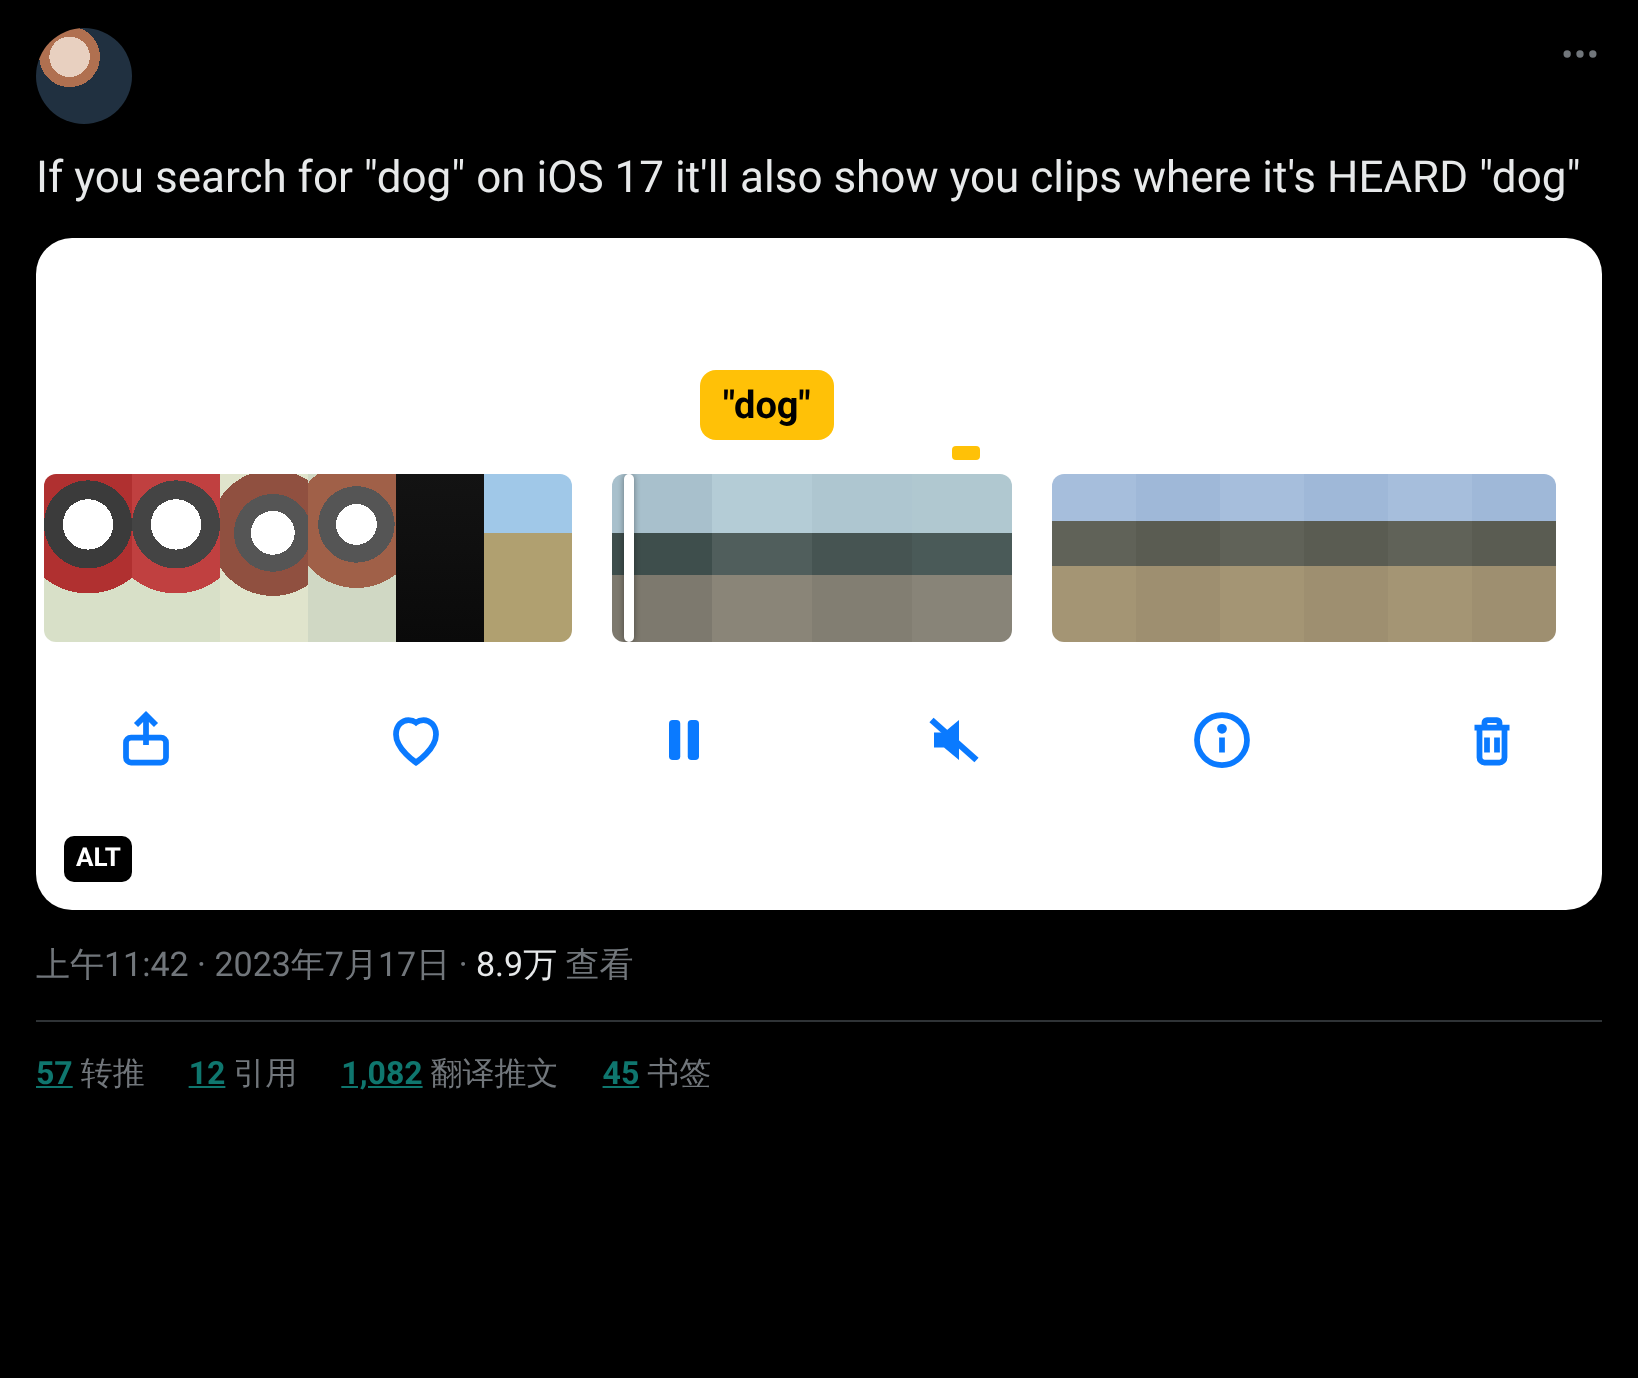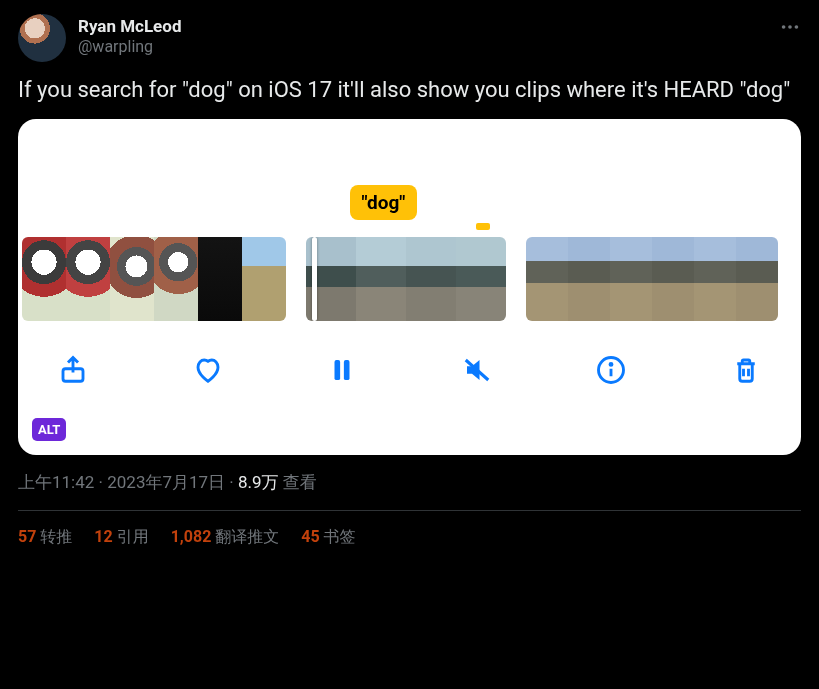--- a/index.html
+++ b/index.html
@@ -55,40 +55,36 @@
   .group-b .clip:nth-child(3) { background: linear-gradient(180deg, #b4ccd6 0 35%, #505e5c 35% 60%, #8a8578 60% 100%); }
   .group-b .clip:nth-child(4) { background: linear-gradient(180deg, #aec6d0 0 35%, #465452 35% 60%, #827e72 60% 100%); }
   .playhead { position: absolute; left: 6px; top: 0; width: 5px; height: 84px; background: #fff; border-radius: 3px; box-shadow: 0 0 3px rgba(0,0,0,0.4); }
   .group-c .clip { width: 42px; background: linear-gradient(180deg, #9fb8d8 0 28%, #5a5c52 28% 55%, #9e8f70 55% 100%); }
   .group-c .clip:nth-child(odd) { background: linear-gradient(180deg, #a6bedc 0 28%, #606258 28% 55%, #a49574 55% 100%); }
   .ios-toolbar { display: flex; justify-content: space-between; align-items: center; padding: 16px 36px 4px 36px; }
   .ios-btn { width: 38px; height: 38px; display: flex; align-items: center; justify-content: center; color: #0a7aff; cursor: pointer; }
   .ios-btn svg { width: 30px; height: 30px; stroke: currentColor; fill: none; stroke-width: 2.3; }
   .ios-btn.pause svg { fill: currentColor; stroke: none; }
   .alt-badge {
-    position: absolute; left: 14px; bottom: 14px; background: #6d28d9; color: #fff;
+    position: absolute; left: 14px; bottom: 14px; background: #000000; color: #fff;
     font-size: 13px; font-weight: 700; padding: 4px 6px; border-radius: 5px;
   }
   .meta-row { margin-top: 16px; font-size: 17px; color: #71767b; }
   .meta-row .bold { font-weight: 400; color: #e7e9ea; }
   .divider { height: 1px; background: #2f3336; margin-top: 16px; }
   .stats-row { display: flex; gap: 22px; margin-top: 16px; font-size: 16px; color: #71767b; }
-  .stats-row .num { font-weight: 700; color: #c2410c; }
+  .stats-row .num { font-weight: 700; color: #0f766e; text-decoration: underline; }
 </style>
 </head>
 <body>
 
 <div class="tweet">
 
   <div class="tweet-header">
     <div class="avatar"></div>
-    <div class="names">
-      <span class="display-name">Ryan McLeod</span>
-      <span class="handle">@warpling</span>
-    </div>
     <div class="more-btn">
       <svg viewBox="0 0 24 24">
           <circle cx="5" cy="12" r="2" fill="currentColor"></circle>
           <circle cx="12" cy="12" r="2" fill="currentColor"></circle>
           <circle cx="19" cy="12" r="2" fill="currentColor"></circle>
         </svg>
     </div>
   </div>
 
   <div class="tweet-body">If you search for "dog" on iOS 17 it'll also show you clips where it's HEARD "dog"</div>

